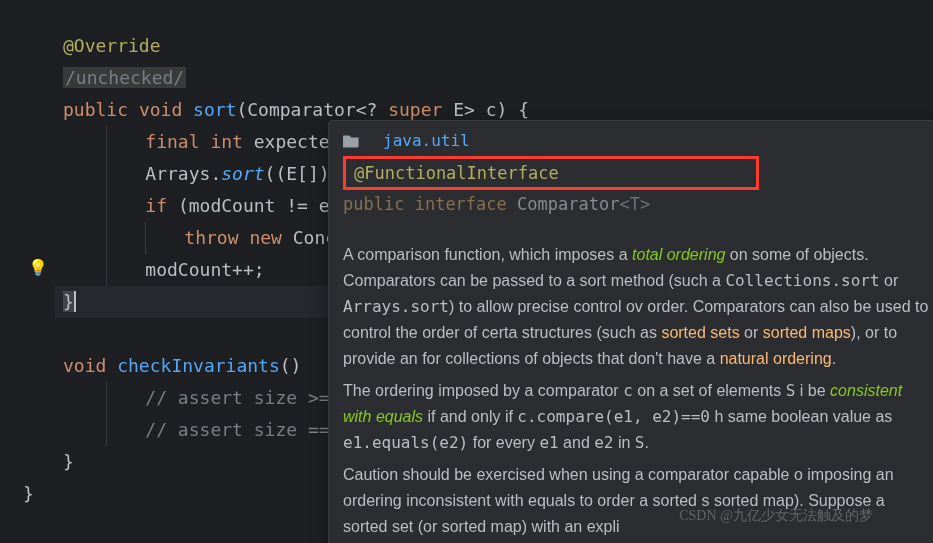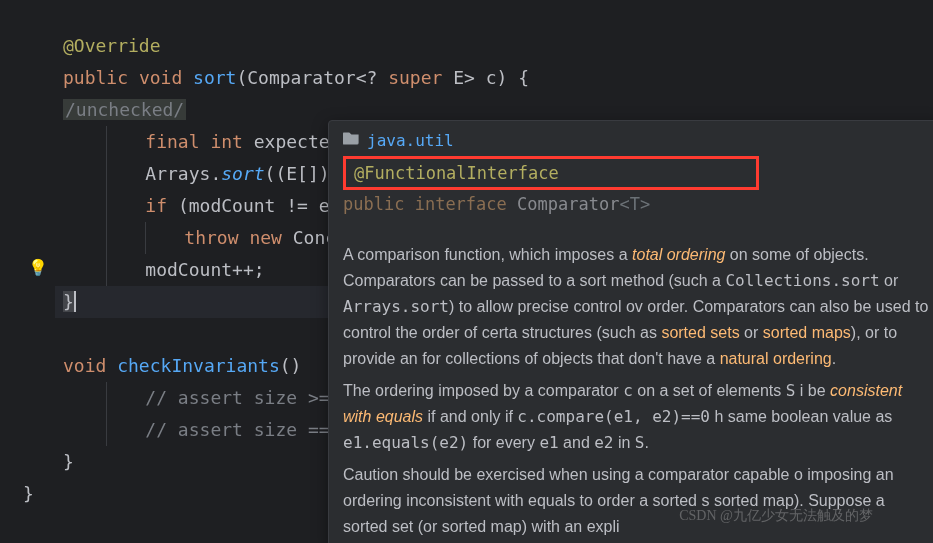--- a/index.html
+++ b/index.html
@@ -60,22 +60,22 @@
       box-shadow: 0 4px 16px rgba(0,0,0,0.4);
       padding: 10px 14px;
       overflow: hidden;
     }
     .tooltip-header {
       font-family: 'Consolas', monospace;
       font-size: 16px;
       color: #bcbec4;
       margin-bottom: 6px;
       display: flex;
-      align-items: flex-start;
-      gap: 8px;
+      align-items: center;
+      gap: 24px;
     }
     .folder-icon {
       display: inline-flex;
       align-items: center;
     }
     .pkg { color: #56a8f5; }
     .annotation-box {
       border: 3px solid #ff3b30;
       padding: 4px 8px;
       margin: 4px 0;
@@ -90,21 +90,21 @@
     }
     .ikw { color: #8a6e52; }
     .itype { color: #888a8f; }
     .igen { color: #6b7176; }
     .desc {
       font-family: -apple-system, 'Segoe UI', sans-serif;
       font-size: 16px;
       line-height: 26px;
       color: #bcbec4;
     }
-    .desc em { font-style: italic; color: #fdba74; }
+    .desc em { font-style: italic; color: #84cc16; }
     .desc .link { color: #fdba74; }
     .desc .mono { font-family: 'Consolas', monospace; color: #bcbec4; }
     .desc p { margin-bottom: 6px; }
     .watermark {
       position: absolute;
       bottom: 18px;
       right: 60px;
       color: rgba(200,200,200,0.35);
       font-family: Liberation Serif, serif;
       font-size: 14px;
@@ -112,22 +112,22 @@
   </style>
 </head>
 <body>
 
 <div class="editor">
   <div class="gutter">
     <span class="lightbulb">💡</span>
   </div>
   <div class="code-area">
     <div class="line"><span class="annotation">@Override</span></div>
+    <div class="line"><span class="comment highlight-bg">/unchecked/</span></div>
     <div class="line"><span class="kw">public</span> <span class="kw">void</span> <span class="method">sort</span><span>(Comparator&lt;? </span><span class="kw">super</span><span> E&gt; c) {</span></div>
-    <div class="line"><span class="comment highlight-bg">/unchecked/</span></div>
     <div class="line">    <span class="guide"><span class="kw">final</span> <span class="kw">int</span><span> expected</span></span></div>
     <div class="line">    <span class="guide"><span>Arrays.</span><span class="method-call">sort</span><span>((E[]) </span></span></div>
     <div class="line">    <span class="guide"><span class="kw">if</span><span> (modCount != ex</span></span></div>
     <div class="line">    <span class="guide"><span class="guide2"><span class="kw">throw</span> <span class="kw">new</span><span> Conc</span></span></span></div>
     <div class="line">    <span class="guide"><span>modCount++;</span></span></div>
     <div class="line selection-line"><span class="brace-hl">}</span><span class="cursor"></span></div>
     <div class="line">&nbsp;</div>
     <div class="line"><span class="kw">void</span><span class="method"> checkInvariants</span><span>()</span></div>
     <div class="line">    <span class="guide"><span class="comment">// assert size &gt;= </span></span></div>
     <div class="line">    <span class="guide"><span class="comment">// assert size == </span></span></div>

